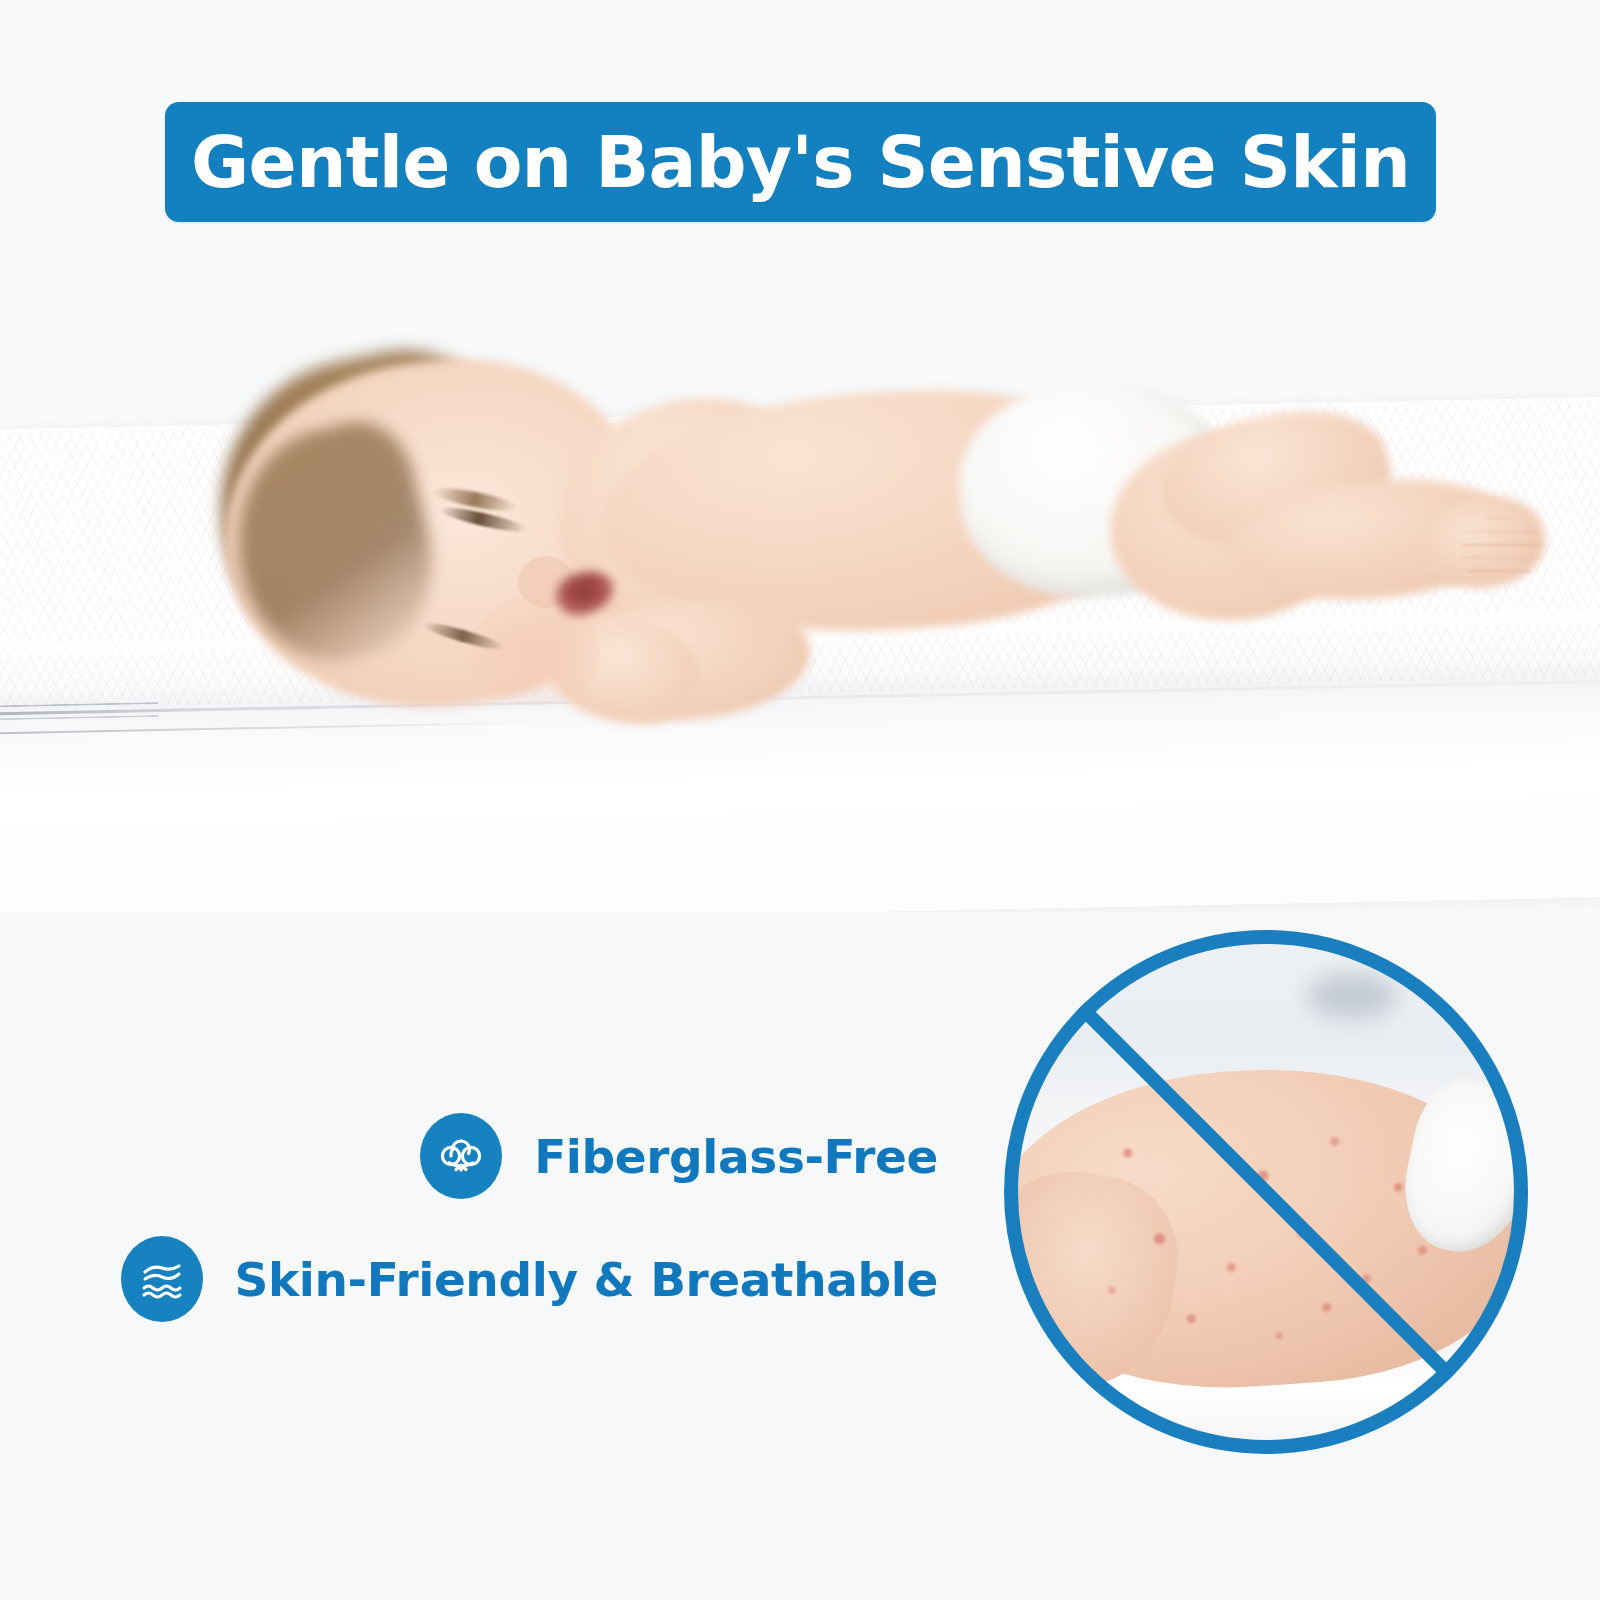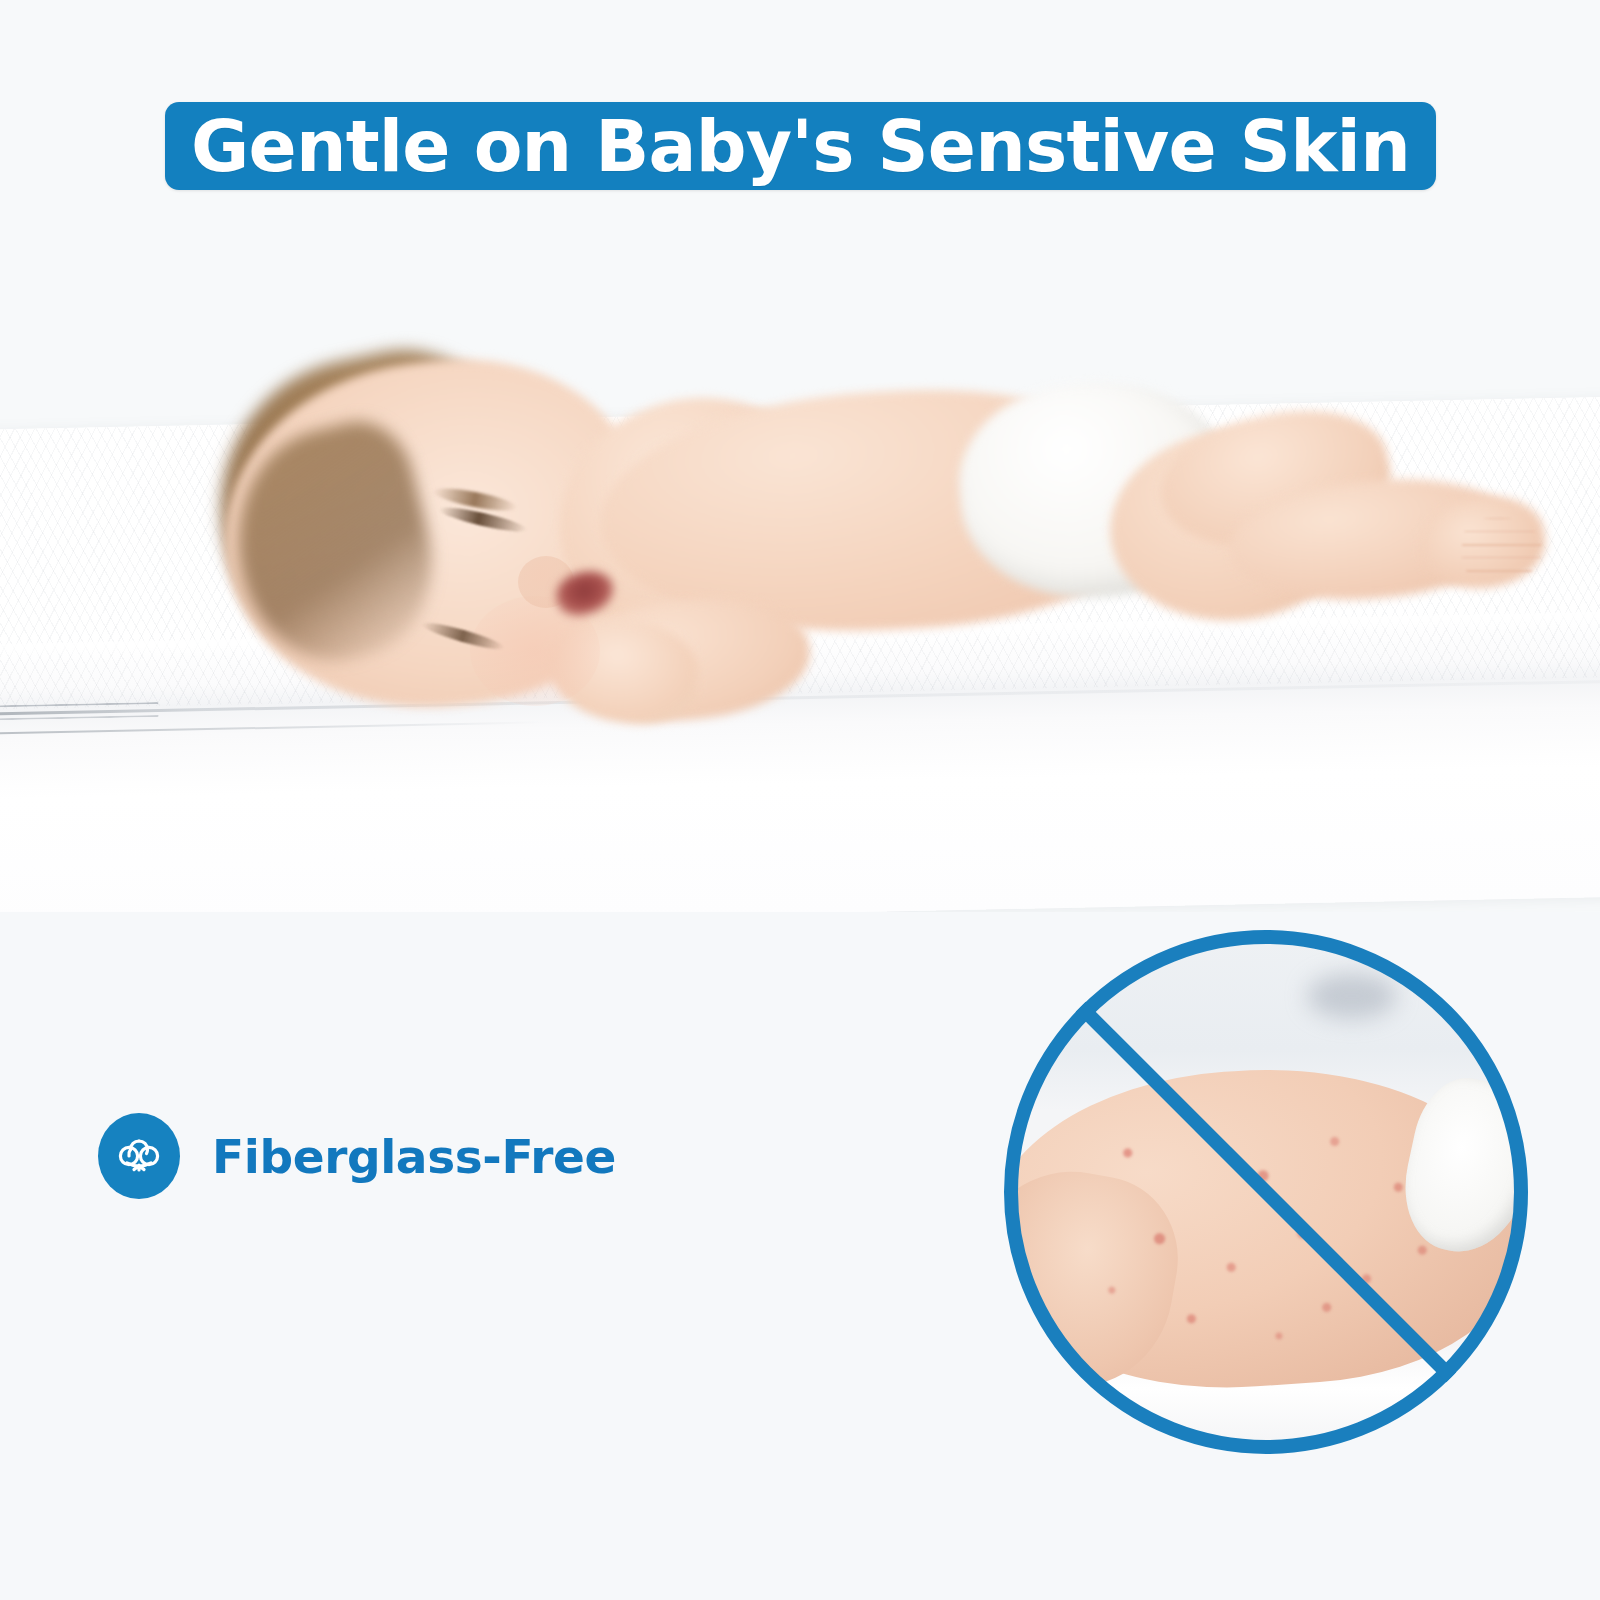--- a/index.html
+++ b/index.html
@@ -232,21 +232,21 @@
     height: 688px;
     background: #f6f8fa;
   }
 
   
   .banner {
     position: absolute;
     left: 165px;
     top: 102px;
     width: 1271px;
-    height: 88px;
+    height: 120px;
     background: #1380bf;
     border-radius: 14px;
     display: flex;
     align-items: center;
     justify-content: center;
     z-index: 30;
     box-shadow: 0 1px 3px rgba(0,0,0,0.10);
   }
   .banner-text {
     color: #ffffff;
@@ -264,20 +264,21 @@
     position: absolute;
     left: 98px;
     top: 196px;
     width: 840px;
   }
   .feature {
     display: flex;
     align-items: center;
     height: 96px;
     margin-bottom: 27px;
+    justify-content: flex-end;
   }
   .feature-icon {
     width: 82px;
     height: 86px;
     border-radius: 50%;
     background: #1682c0;
     display: flex;
     align-items: center;
     justify-content: center;
     flex: 0 0 auto;
@@ -437,20 +438,33 @@
             <path d="M15 34 q12 6 24 0"></path>
             <path d="M22 40.5 q5 -5 10 0"></path>
             <path d="M27 36 v5"></path>
           </g>
         </svg>
       </span>
       <span class="feature-label">Fiberglass-Free</span>
     </div>
 
 
+    <div class="feature">
+      <span class="feature-icon">
+        <svg width="54" height="54" viewBox="0 0 54 54" aria-hidden="true">
+          <g fill="none" stroke="#ffffff" stroke-width="3.1" stroke-linecap="round" stroke-linejoin="round">
+            <path d="M10 20 q8 -7 17 -4 q9 3 17 -2"></path>
+            <path d="M10 27 q9 -6 17 -2 q9 4 17 -3"></path>
+            <path d="M9 36 q4.5 -4 9 0 t9 0 t9 0 t9 0"></path>
+            <path d="M9 43 q4.5 -4 9 0 t9 0 t9 0 t9 0"></path>
+          </g>
+        </svg>
+      </span>
+      <span class="feature-label">Skin-Friendly &amp; Breathable</span>
+    </div>
 
   </div>
 
   <div class="no-circle">
     <div class="no-photo">
       <div class="rash-bg"></div>
       <div class="rash-blur-spot"></div>
       <div class="rash-sheet"></div>
       <div class="rash-body"></div>
       <div class="rash-arm"></div>

